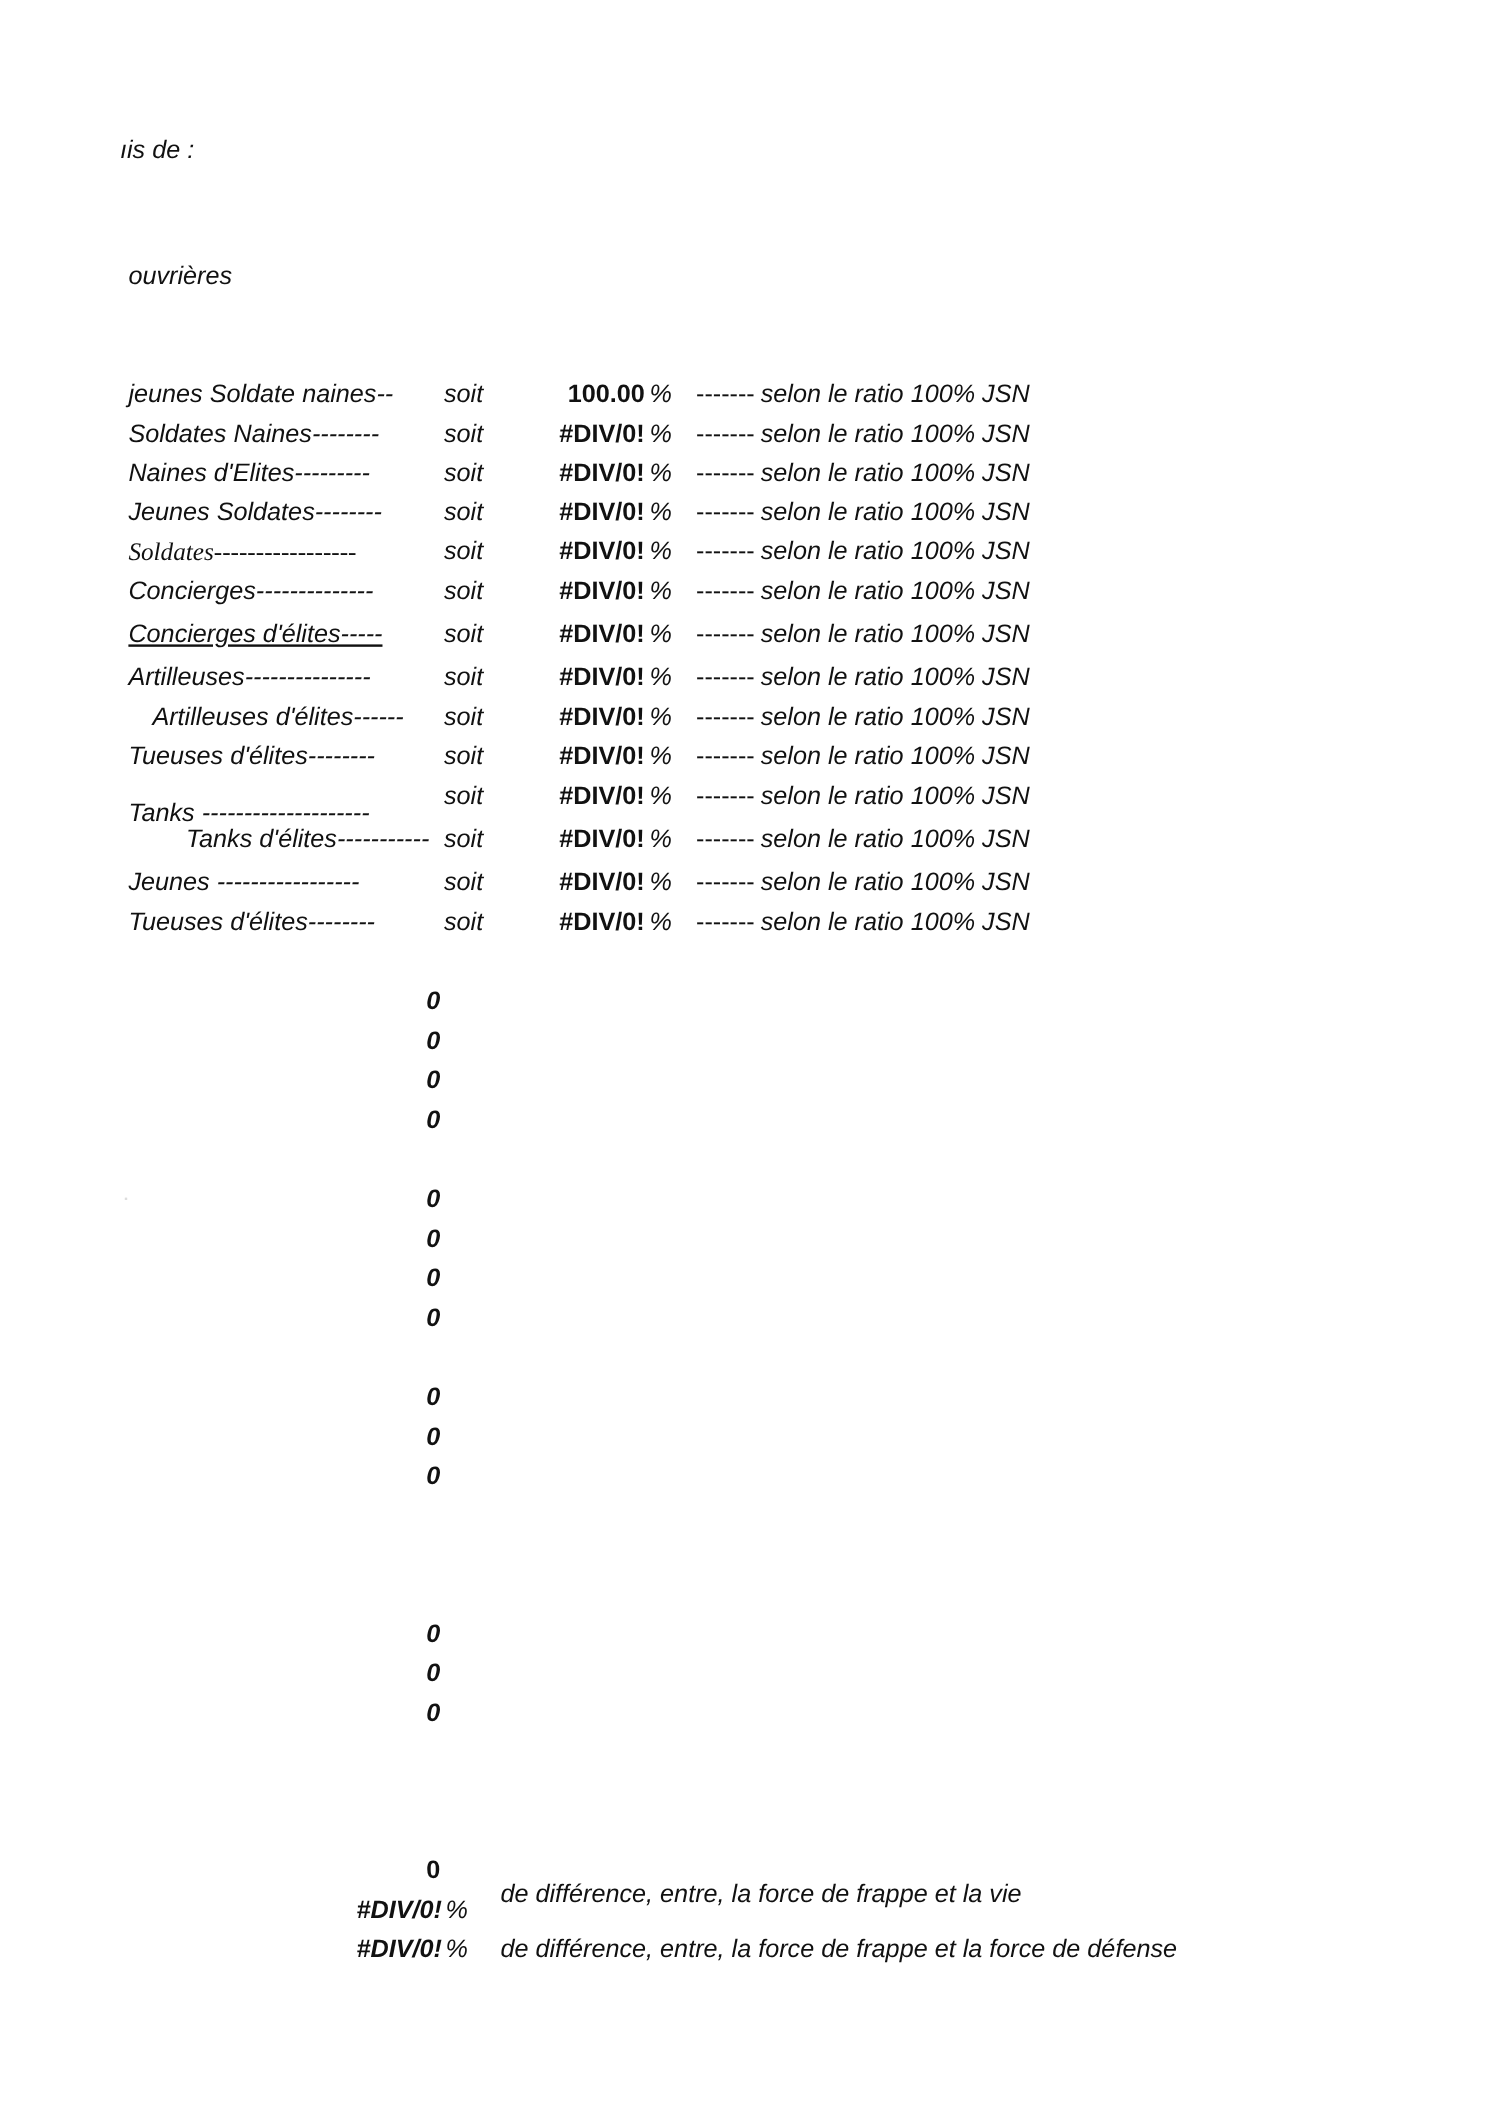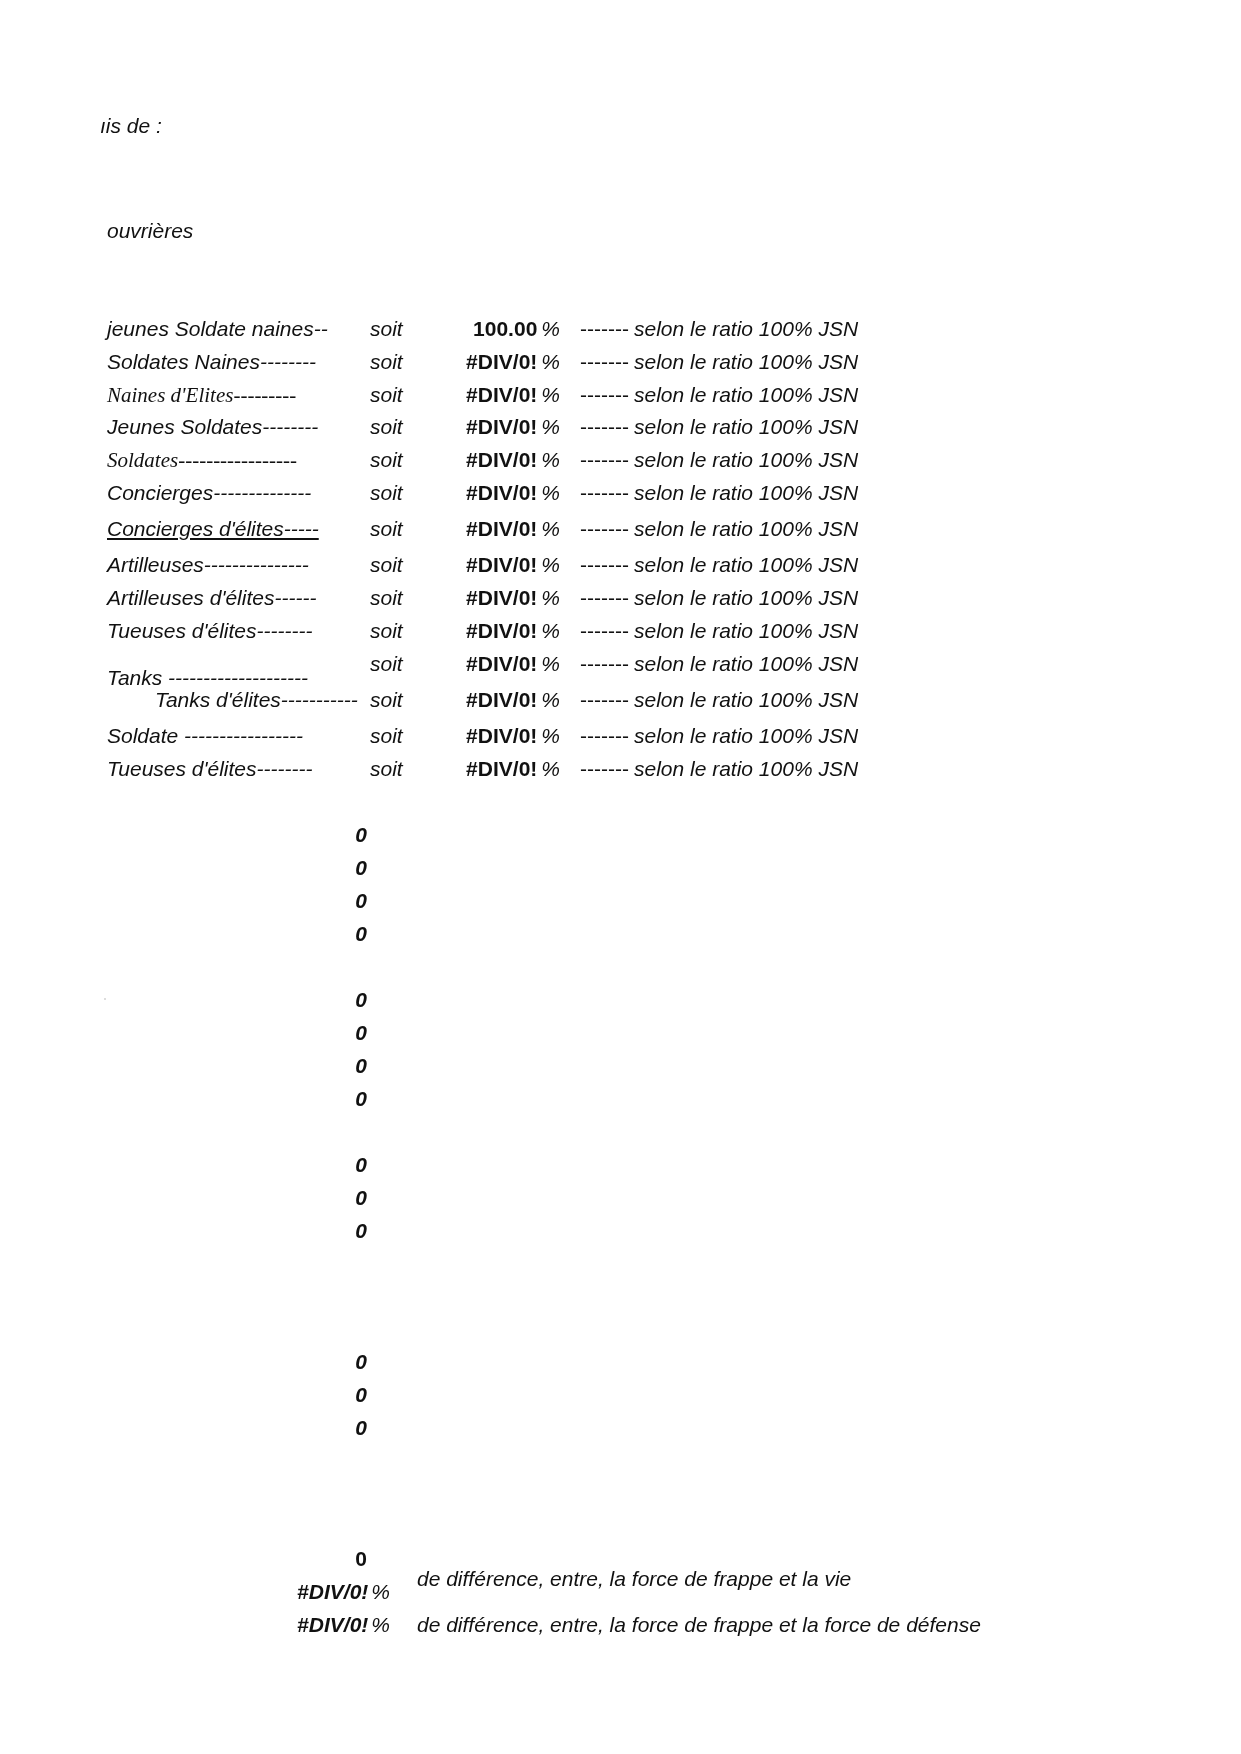--- a/index.html
+++ b/index.html
@@ -38,21 +38,21 @@
   <div class="abs lbl" style="top:316px;text-align:right;">jeunes Soldate naines--</div>
   <div class="abs soit" style="top:316px;">soit</div>
   <div class="abs pct" style="top:316px;"><span class="num">100.00</span><span class="sym">%</span></div>
   <div class="abs note" style="top:316px;"><span class="dash">-------</span><span class="txt">selon le ratio 100% JSN</span></div>
 
   <div class="abs lbl" style="top:349px;">Soldates Naines--------</div>
   <div class="abs soit" style="top:349px;">soit</div>
   <div class="abs pct" style="top:349px;"><span class="num">#DIV/0!</span><span class="sym">%</span></div>
   <div class="abs note" style="top:349px;"><span class="dash">-------</span><span class="txt">selon le ratio 100% JSN</span></div>
 
-  <div class="abs lbl" style="top:382px;font-family:Liberation Serif, serif;">Naines d'Elites---------</div>
+  <div class="abs lbl" style="top:382px;">Naines d'Elites---------</div>
   <div class="abs soit" style="top:382px;">soit</div>
   <div class="abs pct" style="top:382px;"><span class="num">#DIV/0!</span><span class="sym">%</span></div>
   <div class="abs note" style="top:382px;"><span class="dash">-------</span><span class="txt">selon le ratio 100% JSN</span></div>
 
   <div class="abs lbl" style="top:414px;">Jeunes Soldates--------</div>
   <div class="abs soit" style="top:414px;">soit</div>
   <div class="abs pct" style="top:414px;"><span class="num">#DIV/0!</span><span class="sym">%</span></div>
   <div class="abs note" style="top:414px;"><span class="dash">-------</span><span class="txt">selon le ratio 100% JSN</span></div>
 
   <div class="abs lbl" style="top:447px;font-family:Liberation Serif, serif;">Soldates-----------------</div>
@@ -68,41 +68,41 @@
   <div class="abs lbl" style="top:516px;text-decoration:underline;">Concierges d'élites-----</div>
   <div class="abs soit" style="top:516px;">soit</div>
   <div class="abs pct" style="top:516px;"><span class="num">#DIV/0!</span><span class="sym">%</span></div>
   <div class="abs note" style="top:516px;"><span class="dash">-------</span><span class="txt">selon le ratio 100% JSN</span></div>
 
   <div class="abs lbl" style="top:552px;">Artilleuses---------------</div>
   <div class="abs soit" style="top:552px;">soit</div>
   <div class="abs pct" style="top:552px;"><span class="num">#DIV/0!</span><span class="sym">%</span></div>
   <div class="abs note" style="top:552px;"><span class="dash">-------</span><span class="txt">selon le ratio 100% JSN</span></div>
 
-  <div class="abs lbl" style="top:585px;">Artilleuses d'élites------</div>
+  <div class="abs lbl" style="top:585px;margin-left:20px;">Artilleuses d'élites------</div>
   <div class="abs soit" style="top:585px;">soit</div>
   <div class="abs pct" style="top:585px;"><span class="num">#DIV/0!</span><span class="sym">%</span></div>
   <div class="abs note" style="top:585px;"><span class="dash">-------</span><span class="txt">selon le ratio 100% JSN</span></div>
 
   <div class="abs lbl" style="top:618px;">Tueuses d'élites--------</div>
   <div class="abs soit" style="top:618px;">soit</div>
   <div class="abs pct" style="top:618px;"><span class="num">#DIV/0!</span><span class="sym">%</span></div>
   <div class="abs note" style="top:618px;"><span class="dash">-------</span><span class="txt">selon le ratio 100% JSN</span></div>
 
   <div class="abs lbl" style="top:665px;font-style:italic;">Tanks --------------------</div>
   <div class="abs soit" style="top:651px;">soit</div>
   <div class="abs pct" style="top:651px;"><span class="num">#DIV/0!</span><span class="sym">%</span></div>
   <div class="abs note" style="top:651px;"><span class="dash">-------</span><span class="txt">selon le ratio 100% JSN</span></div>
 
   <div class="abs lbl" style="top:687px;margin-left:48px;">Tanks d'élites-----------</div>
   <div class="abs soit" style="top:687px;">soit</div>
   <div class="abs pct" style="top:687px;"><span class="num">#DIV/0!</span><span class="sym">%</span></div>
   <div class="abs note" style="top:687px;"><span class="dash">-------</span><span class="txt">selon le ratio 100% JSN</span></div>
 
-  <div class="abs lbl" style="top:723px;">Soldate -----------------</div>
+  <div class="abs lbl" style="top:723px;">Jeunes -----------------</div>
   <div class="abs soit" style="top:723px;">soit</div>
   <div class="abs pct" style="top:723px;"><span class="num">#DIV/0!</span><span class="sym">%</span></div>
   <div class="abs note" style="top:723px;"><span class="dash">-------</span><span class="txt">selon le ratio 100% JSN</span></div>
 
   <div class="abs lbl" style="top:756px;">Tueuses d'élites--------</div>
   <div class="abs soit" style="top:756px;">soit</div>
   <div class="abs pct" style="top:756px;"><span class="num">#DIV/0!</span><span class="sym">%</span></div>
   <div class="abs note" style="top:756px;"><span class="dash">-------</span><span class="txt">selon le ratio 100% JSN</span></div>
 </div>
 

